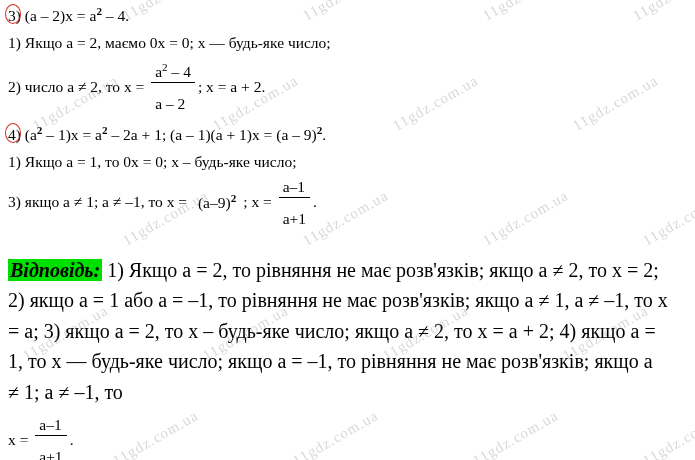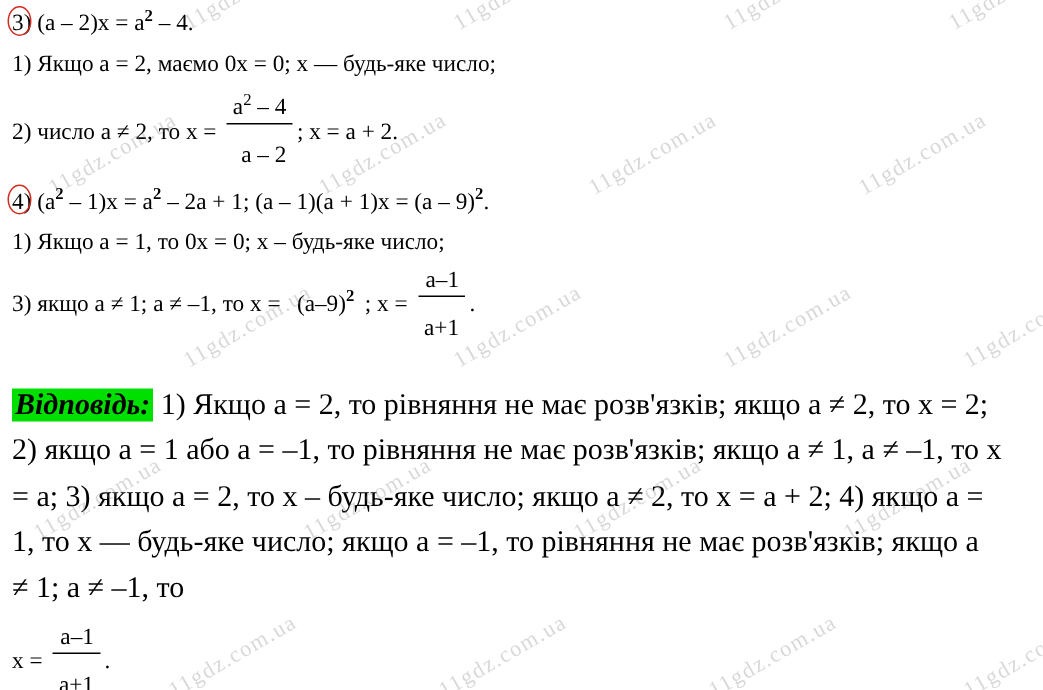--- a/index.html
+++ b/index.html
@@ -63,21 +63,21 @@
     width: 16px;
     height: 20px;
     left: -3px;
     top: -2px;
     box-sizing: border-box;
     pointer-events: none;
   }
   .frac {
     display: inline-block;
     vertical-align: middle;
-    text-align: right;
+    text-align: left;
     position: relative;
     top: -1px;
     margin: 0 3px;
   }
   .frac .num {
     display: block;
     padding: 0 4px 1px 4px;
     font-size: 15.5px;
     line-height: 1.15;
   }

